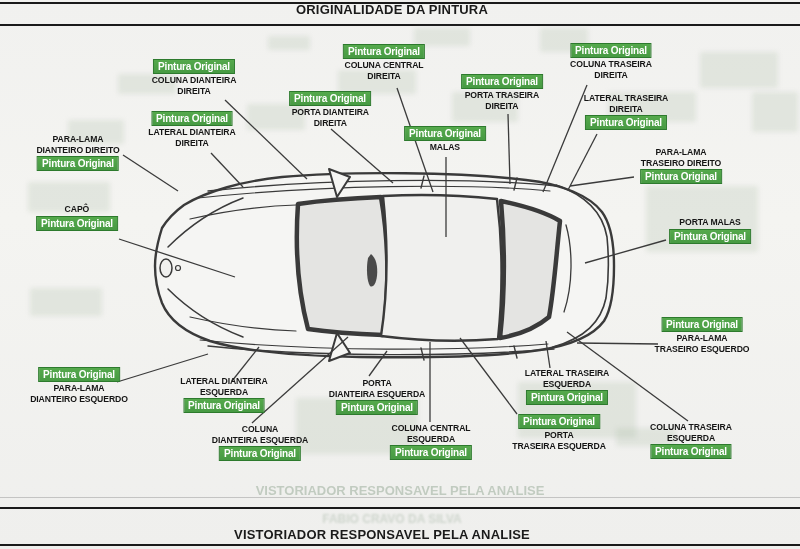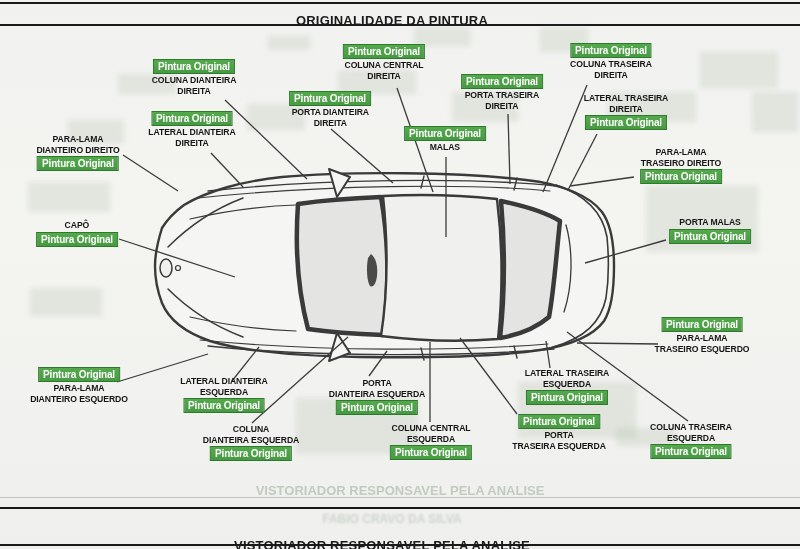--- a/index.html
+++ b/index.html
@@ -8,21 +8,21 @@
     width:800px;height:549px;
     overflow:hidden;
     background:linear-gradient(180deg,#f1f1ef 0%,#f4f4f1 40%,#efefed 100%);
     font-family:"Liberation Sans",sans-serif;
   }
   .hr{position:absolute;left:0;width:800px;background:var(--ink,#1a1a1a);}
   .hr.faint{background:rgba(0,0,0,0.18);}
   .sec-title{
     position:absolute;transform:translateX(-50%);
     font:700 13px/15px "Liberation Sans",sans-serif;
-    color:var(--ink,#1a1a1a);letter-spacing:0.2px;white-space:nowrap;margin-top:11px;
+    color:var(--ink,#1a1a1a);letter-spacing:0.2px;white-space:nowrap;
   }
   #ghost-layer{position:absolute;inset:0;z-index:1;}
   .ghost-block{
     position:absolute;border-radius:2px;
     background:rgba(163,182,160,0.22);
     filter:blur(2.5px);
   }
   .ghost-text{
     position:absolute;transform:translateX(-50%);
     font:700 13px/15px "Liberation Sans",sans-serif;
@@ -142,21 +142,21 @@
           <div>DIREITA</div>
         </div>
       </div>
       <div class="label" style="left: 78px; top: 134px;">
         <div class="part">
           <div>PARA-LAMA</div>
           <div>DIANTEIRO DIREITO</div>
         </div>
         <div class="badge">Pintura Original</div>
       </div>
-      <div class="label" style="left: 77px; top: 220px;">
+      <div class="label" style="left: 77px; top: 204px;">
         <div class="part">
           <div>CAPÔ</div>
         </div>
         <div class="badge">Pintura Original</div>
       </div>
       <div class="label" style="left: 330px; top: 91px;">
         <div class="badge">Pintura Original</div>
         <div class="part">
           <div>PORTA DIANTEIRA</div>
           <div>DIREITA</div>
@@ -244,21 +244,21 @@
         </div>
         <div class="badge">Pintura Original</div>
       </div>
       <div class="label" style="left: 377px; top: 378px;">
         <div class="part">
           <div>PORTA</div>
           <div>DIANTEIRA ESQUERDA</div>
         </div>
         <div class="badge">Pintura Original</div>
       </div>
-      <div class="label" style="left: 251px; top: 424px;">
+      <div class="label" style="left: 260px; top: 424px;">
         <div class="part">
           <div>COLUNA</div>
           <div>DIANTEIRA ESQUERDA</div>
         </div>
         <div class="badge">Pintura Original</div>
       </div>
       <div class="label" style="left: 224px; top: 376px;">
         <div class="part">
           <div>LATERAL DIANTEIRA</div>
           <div>ESQUERDA</div>

